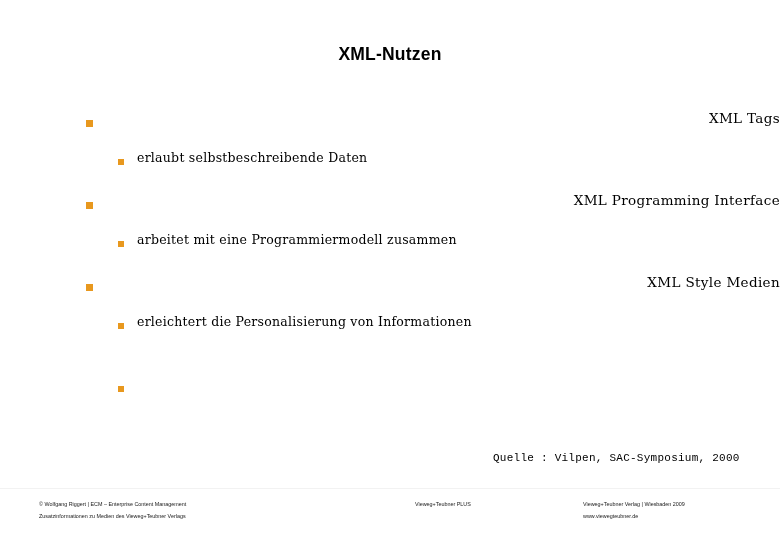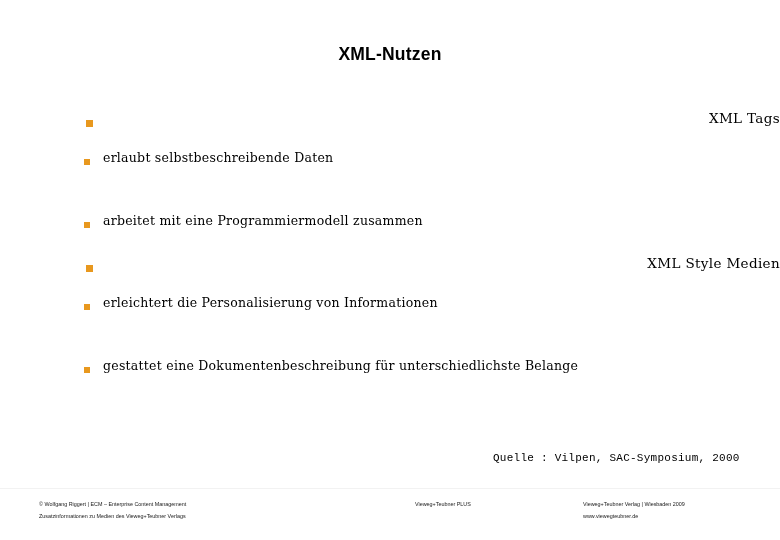--- a/index.html
+++ b/index.html
@@ -50,21 +50,21 @@
     position: relative;
   }
 
   .bullet-l1 {
     padding-left: 86px;
     margin-bottom: 4px;
     justify-content: space-between;
   }
 
   .bullet-l2 {
-    padding-left: 84px;
+    padding-left: 118px;
     margin-bottom: 10px;
   }
 
   .bullet-marker {
     flex: 0 0 auto;
     background: #E8981E;
     display: inline-block;
   }
 
   .bullet-l1 .bullet-marker {
@@ -149,20 +149,24 @@
       <span class="bullet-marker"></span>
       <span class="bullet-text">XML Tags</span>
     </div>
     <div class="row-gap-a"></div>
     <div class="bullet-row bullet-l2">
       <span class="bullet-marker"></span>
       <span class="bullet-text">erlaubt selbstbeschreibende Daten</span>
     </div>
     <div class="row-gap-b"></div>
 
+    <div class="bullet-row bullet-l1">
+      <span class="bullet-marker"></span>
+      <span class="bullet-text">XML Programming Interface</span>
+    </div>
     <div class="row-gap-a"></div>
     <div class="bullet-row bullet-l2">
       <span class="bullet-marker"></span>
       <span class="bullet-text">arbeitet mit eine Programmiermodell zusammen</span>
     </div>
     <div class="row-gap-b"></div>
 
     <div class="bullet-row bullet-l1">
       <span class="bullet-marker"></span>
       <span class="bullet-text">XML Style Medien</span>
@@ -170,21 +174,20 @@
     <div class="row-gap-a"></div>
     <div class="bullet-row bullet-l2">
       <span class="bullet-marker"></span>
       <span class="bullet-text">erleichtert die Personalisierung von Informationen</span>
     </div>
     <div class="row-gap-b"></div>
 
     <div class="row-gap-a"></div>
     <div class="bullet-row bullet-l2">
       <span class="bullet-marker"></span>
-      <span class="bullet-text">gestattet eine Dokumentenbeschreibung für unterschiedlichste Belange</span>
     </div>
 
   </div>
 
   <div class="source-note">Quelle : Vilpen, SAC-Symposium, 2000</div>
 
   <div class="footer">
 
     <div class="footer-col footer-left">
       <span class="footer-line">© Wolfgang Riggert | ECM – Enterprise Content Management</span>

